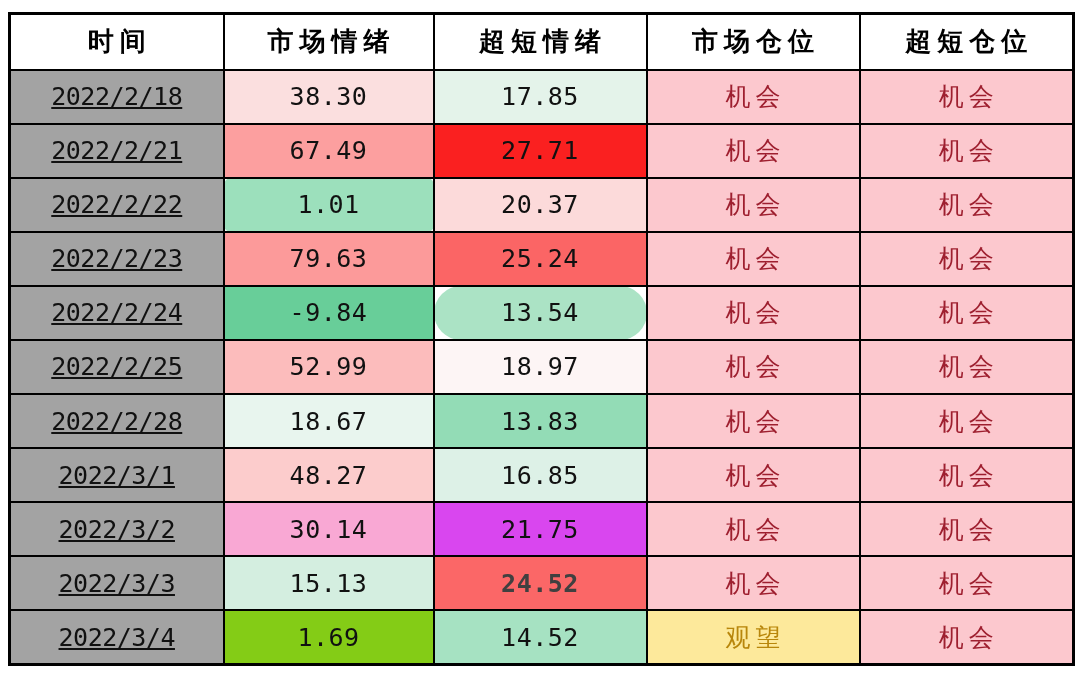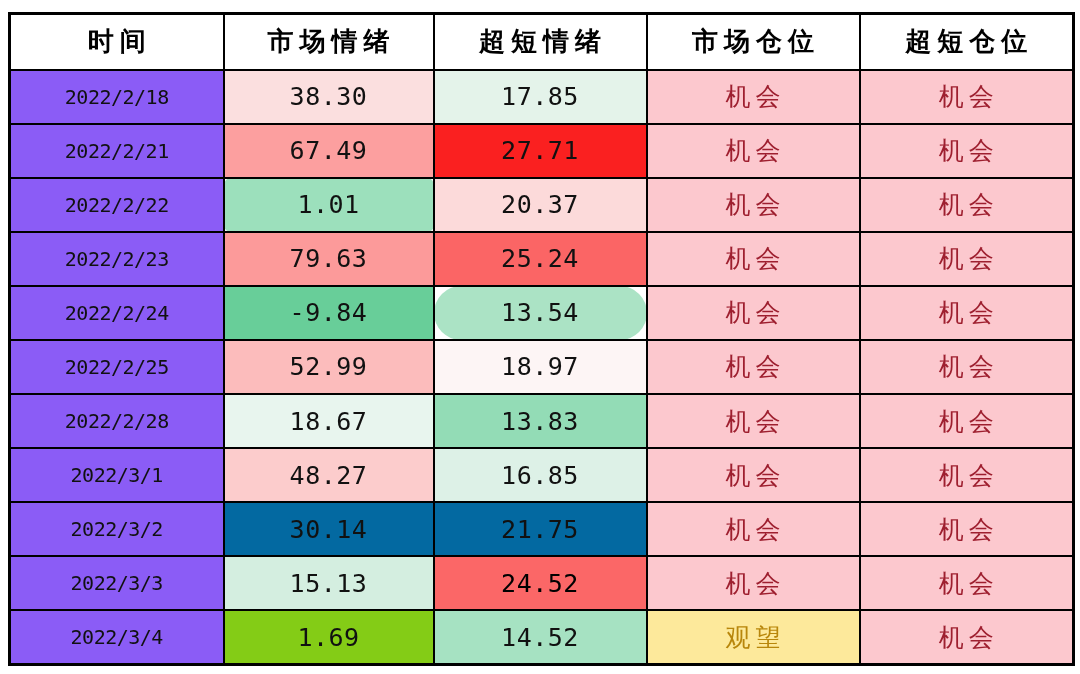--- a/index.html
+++ b/index.html
@@ -58,25 +58,26 @@
     font-weight: bold;
     font-size: 26px;
     color: #000000;
     letter-spacing: 6px;
     text-indent: 6px;
   }
 
   tbody tr { height: 54px; }
 
   td.date {
-    background: #8b5cf6;
+    background: #a3a3a3;
     font-family: "DejaVu Sans Mono", "Liberation Mono", monospace;
-    font-size: 20px;
+    font-size: 25px;
     color: #111111;
     letter-spacing: -0.5px;
+    text-decoration: underline;
   }
 
   td.num {
     font-family: "DejaVu Sans Mono", "Liberation Mono", monospace;
     font-size: 25px;
     color: #111111;
     letter-spacing: 0.5px;
   }
 
   td.pos {
@@ -159,29 +160,29 @@
         </tr>
         <tr>
           <td class="date" style="color: rgb(17, 17, 17);">2022/3/1</td>
           <td class="num" style="background: rgb(252, 204, 204); color: rgb(17, 17, 17); margin-top: 28px;">48.27</td>
           <td class="num" style="background: rgb(221, 241, 231); color: rgb(17, 17, 17);">16.85</td>
           <td class="pos" style="background: rgb(252, 200, 206); color: rgb(158, 31, 47);">机会</td>
           <td class="pos" style="background: rgb(252, 200, 206); color: rgb(158, 31, 47);">机会</td>
         </tr>
         <tr>
           <td class="date" style="color: rgb(17, 17, 17);">2022/3/2</td>
-          <td class="num" style="background: #0369a1; color: rgb(17, 17, 17);">30.14</td>
-          <td class="num" style="background: #0369a1; color: rgb(17, 17, 17);">21.75</td>
+          <td class="num" style="background: #f9a8d4; color: rgb(17, 17, 17);">30.14</td>
+          <td class="num" style="background: #d946ef; color: rgb(17, 17, 17);">21.75</td>
           <td class="pos" style="background: rgb(252, 200, 206); color: rgb(158, 31, 47);">机会</td>
           <td class="pos" style="background: rgb(252, 200, 206); color: rgb(158, 31, 47);">机会</td>
         </tr>
         <tr>
           <td class="date" style="color: rgb(17, 17, 17);">2022/3/3</td>
           <td class="num" style="background: rgb(212, 238, 224); color: rgb(17, 17, 17);">15.13</td>
-          <td class="num" style="background: rgb(251, 103, 103); color: #000000;">24.52</td>
+          <td class="num" style="background: rgb(251, 103, 103); color: #404040; font-weight: bold;">24.52</td>
           <td class="pos" style="background: rgb(252, 200, 206); color: rgb(158, 31, 47);">机会</td>
           <td class="pos" style="background: rgb(252, 200, 206); color: rgb(158, 31, 47);">机会</td>
         </tr>
         <tr>
           <td class="date" style="color: rgb(17, 17, 17);">2022/3/4</td>
           <td class="num" style="background: #84cc16; color: rgb(17, 17, 17); margin-left: 20px;">1.69</td>
           <td class="num" style="background: rgb(166, 226, 194); color: rgb(17, 17, 17);">14.52</td>
           <td class="pos" style="background: rgb(253, 233, 155); color: rgb(184, 134, 11);">观望</td>
           <td class="pos" style="background: rgb(252, 200, 206); color: rgb(158, 31, 47);">机会</td>
         </tr>

